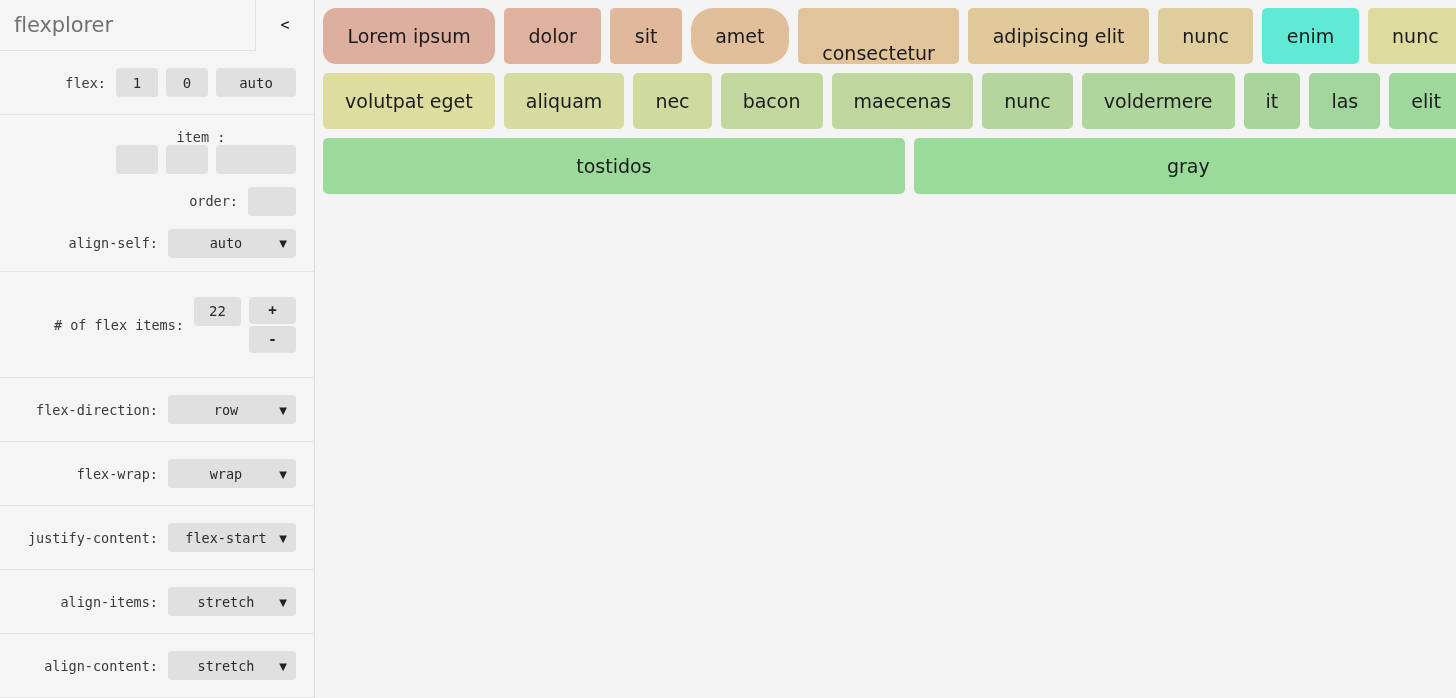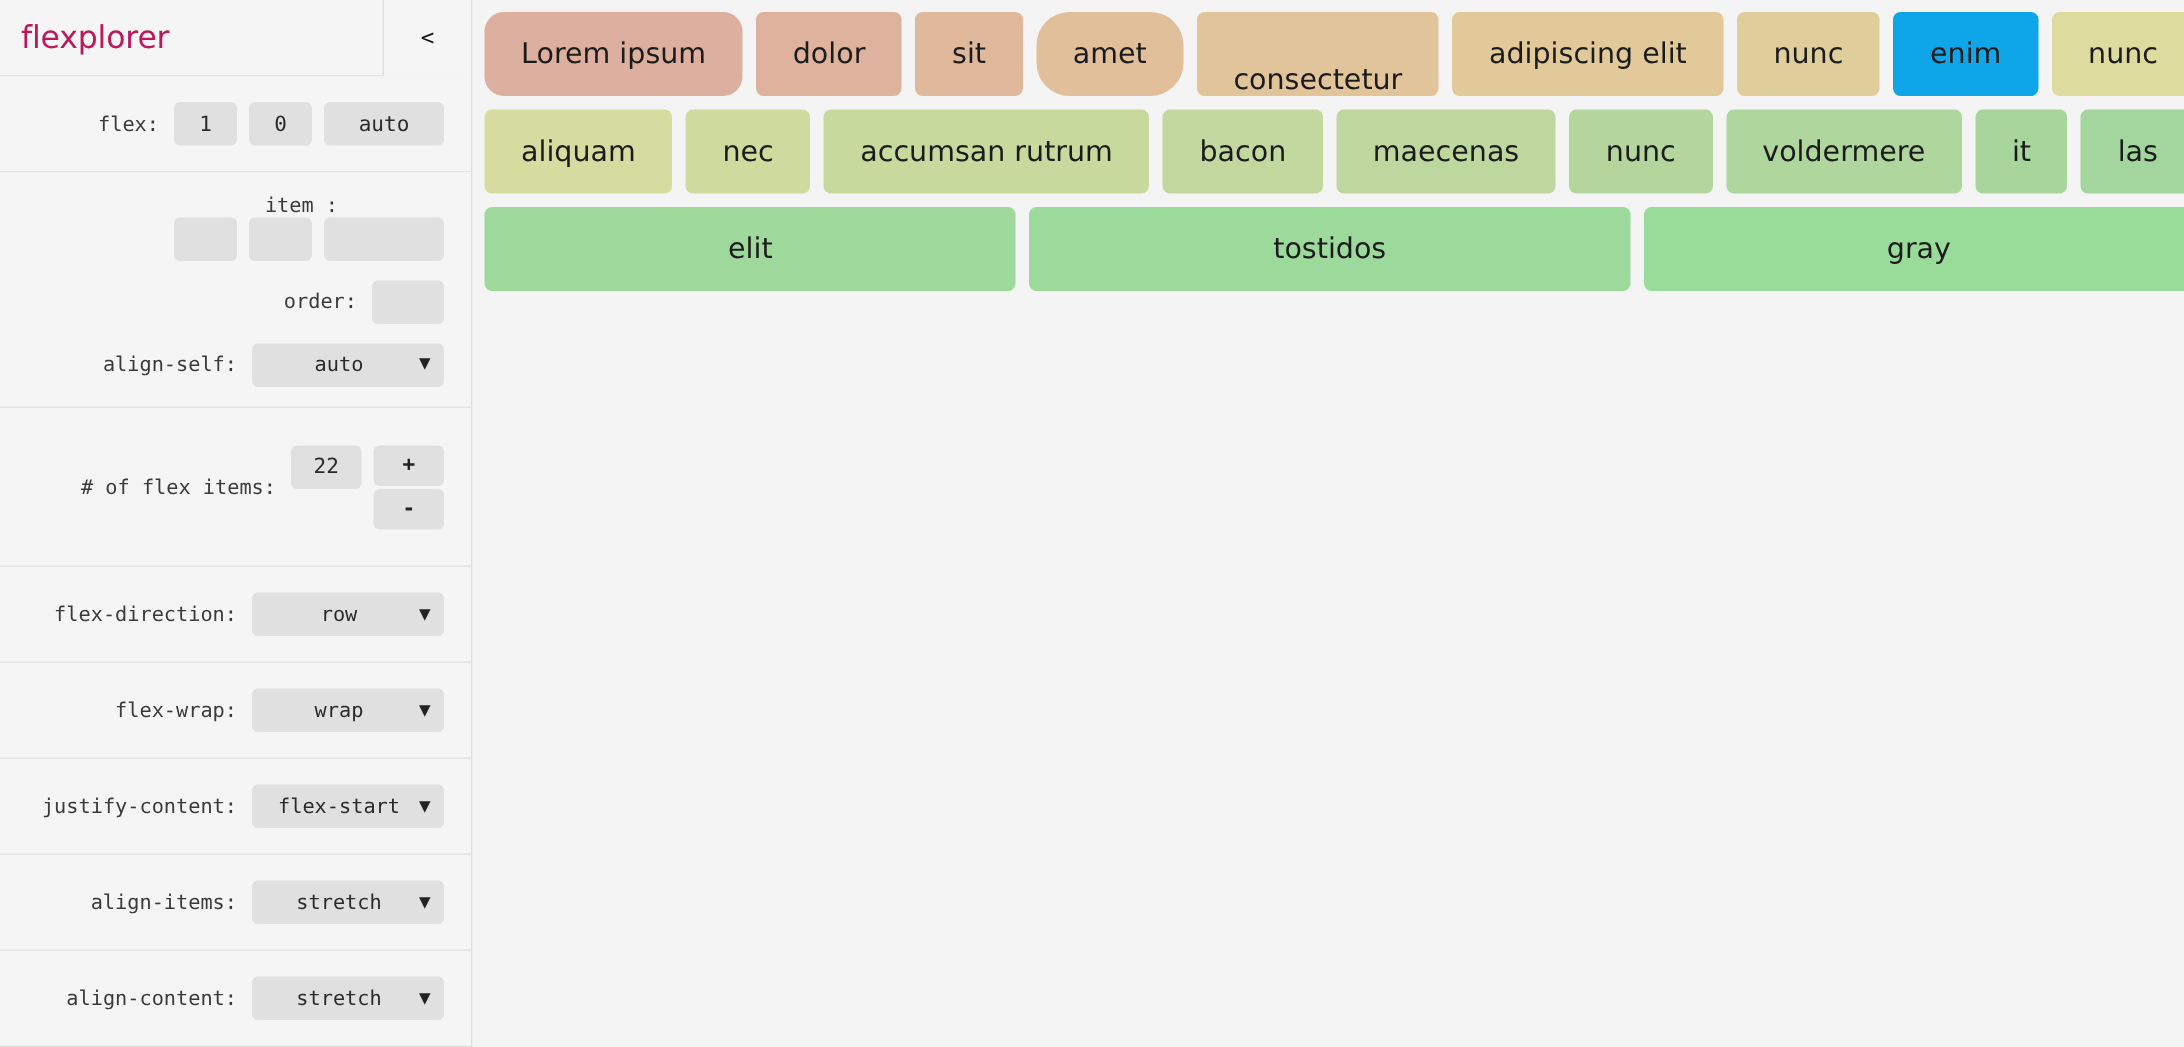--- a/index.html
+++ b/index.html
@@ -28,21 +28,21 @@
     display: flex;
     align-items: center;
     border-bottom: 1px solid #e2e2e2;
     background: #f5f5f5;
   }
   .sb-title {
     flex: 1 1 auto;
     padding-left: 14px;
     font-family: "DejaVu Sans", sans-serif;
     font-size: 21px;
-    color: #be185d;
+    color: #737373;
     letter-spacing: -0.1px;
   }
   .sb-collapse {
     width: 59px;
     flex: 0 0 59px;
     height: 51px;
     border-left: 1px solid #e2e2e2;
     display: flex; align-items: center; justify-content: center;
     font-family: "DejaVu Sans Mono", monospace;
     font-size: 15px;
@@ -277,35 +277,35 @@
         </div>
         <div class="flex-item" style="background: rgb(226, 196, 154); align-items: flex-end;">
           <span>consectetur</span>
         </div>
         <div class="flex-item" style="background: rgb(226, 201, 154);">
           <span>adipiscing elit</span>
         </div>
         <div class="flex-item" style="background: rgb(224, 205, 156);">
           <span>nunc</span>
         </div>
-        <div class="flex-item" style="background: #0ea5e9;">
+        <div class="flex-item" style="background: #5eead4;">
           <span>enim</span>
         </div>
         <div class="flex-item" style="background: rgb(222, 219, 159);">
           <span>nunc</span>
         </div>
+        <div class="flex-item" style="background: rgb(220, 221, 159);">
+          <span>volutpat eget</span>
+        </div>
         <div class="flex-item" style="background: rgb(214, 220, 159);">
           <span>aliquam</span>
         </div>
         <div class="flex-item" style="background: rgb(207, 218, 158);">
           <span>nec</span>
         </div>
-        <div class="flex-item" style="background: rgb(200, 217, 158);">
-          <span>accumsan rutrum</span>
-        </div>
         <div class="flex-item" style="background: rgb(195, 216, 158);">
           <span>bacon</span>
         </div>
         <div class="flex-item" style="background: rgb(189, 215, 158);">
           <span>maecenas</span>
         </div>
         <div class="flex-item" style="background: rgb(180, 214, 157);">
           <span>nunc</span>
         </div>
         <div class="flex-item" style="background: rgb(174, 214, 157);">

